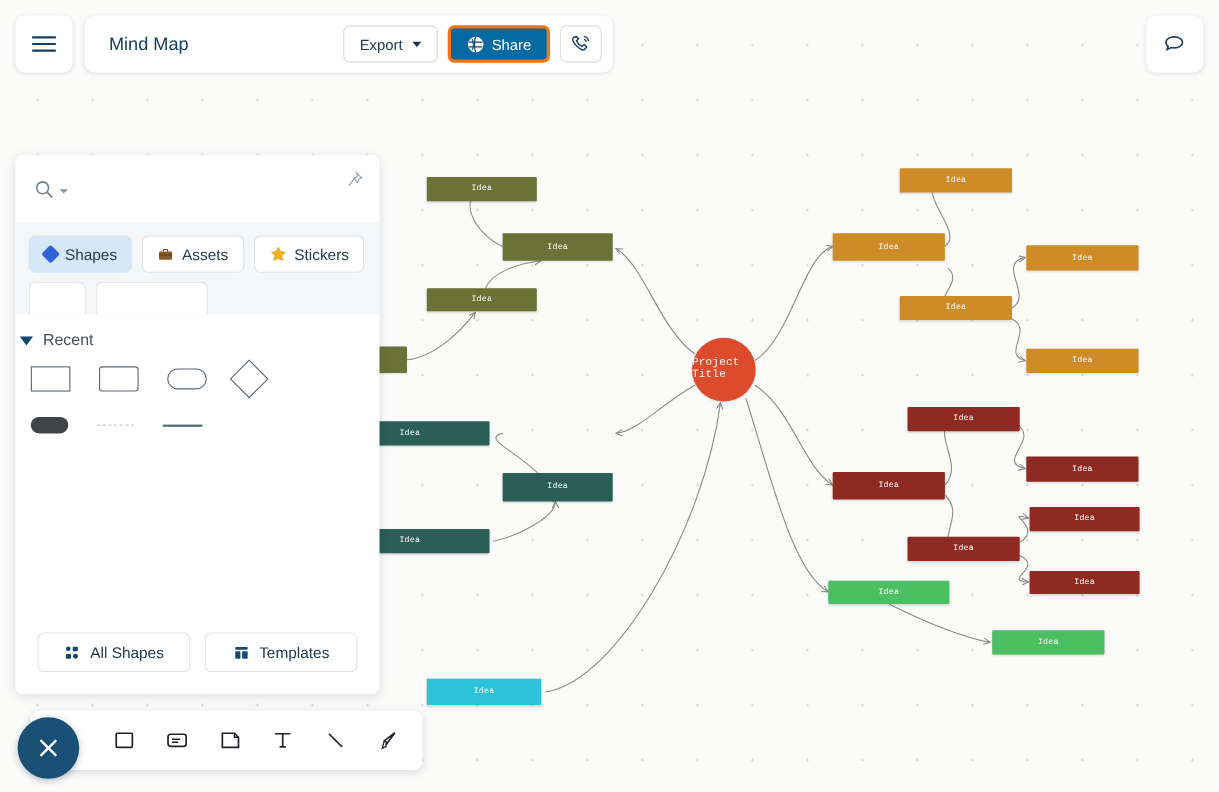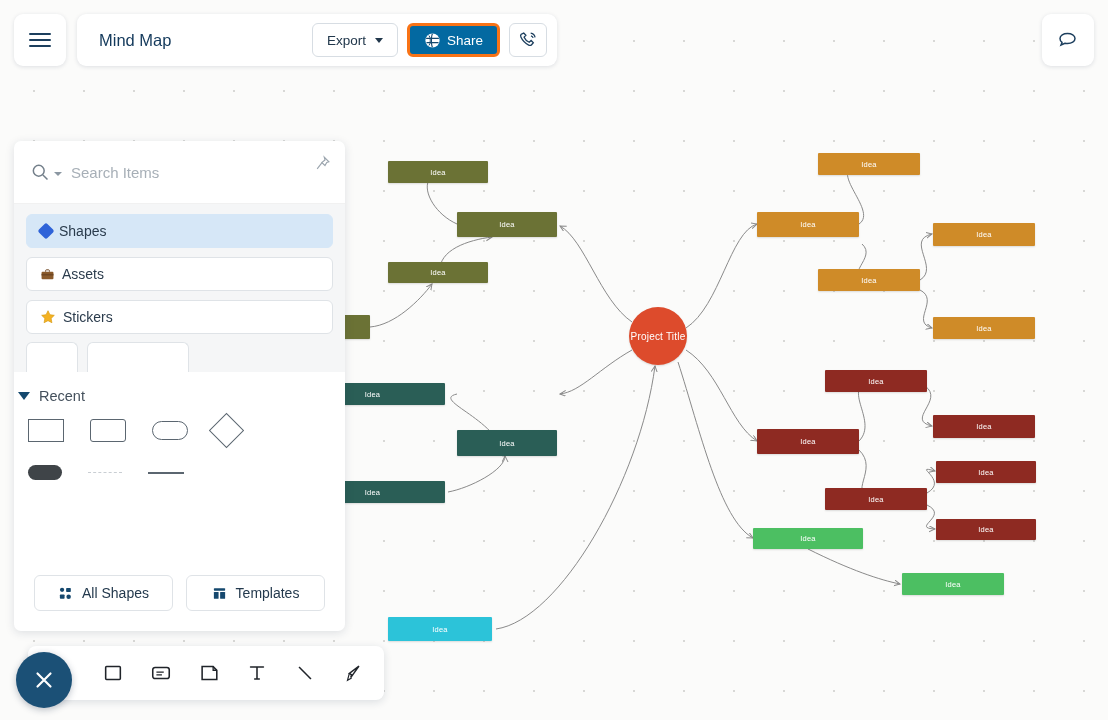--- a/index.html
+++ b/index.html
@@ -27,20 +27,21 @@
   
   .node {
     position: absolute;
     display: flex; align-items: center; justify-content: center;
     color: #fff;
     font-size: 7.5px;
     letter-spacing: .2px;
     border-radius: 1px;
     box-shadow: 0 1px 2px rgba(0,0,0,.13);
     user-select: none;
+    font-family: Liberation Mono, monospace;
   }
   .node.root {
     border-radius: 50%;
     font-size: 10px;
   }
 
   
   #header {
     position: absolute; left: 14px; top: 14px;
     display: flex; align-items: stretch;
@@ -125,21 +126,21 @@
   }
   #search-input {
     border: 0; outline: 0; font-size: 15px;
     color: #39434d; width: 200px;
     font-family: "Liberation Sans", sans-serif;
   }
   #search-input::placeholder { color: #a7afb7; }
   #pin-btn { position: absolute; right: 14px; top: 14px; cursor: pointer; }
 
   #tab-area { background: #f5f6f7; padding: 10px 12px 0; }
-  #tabs { display: flex; gap: 9px; flex-direction: column; }
+  #tabs { display: flex; gap: 9px; }
   .tab {
     display: flex; align-items: center; gap: 7px;
     height: 34px; padding: 0 13px;
     border-radius: 6px; background: #fff;
     border: 1px solid #dfe3e7;
     font-size: 14px; color: #2a3b4c; cursor: pointer;
   }
   .tab.active { background: #d6e7f7; border-color: #d6e7f7; }
   #subtabs { display: flex; gap: 9px; margin-top: 8px; }
   .subtab {
@@ -305,21 +306,20 @@
   </div>
 
   <div id="panel">
 
     <div id="search-row">
       <svg class="search-glass" width="20" height="20" viewBox="0 0 24 24" fill="none" stroke="#737f8a" stroke-width="1.8">
         <circle cx="10.5" cy="10.5" r="6.5"></circle>
           <path d="M15.5 15.5 21 21"></path>
       </svg>
       <span class="mini-caret"></span>
-      <input id="search-input" type="text" placeholder="Search Items" style="">
       <span id="pin-btn">
         <svg width="17" height="17" viewBox="0 0 24 24" fill="none" stroke="#9aa4ad" stroke-width="1.6">
           <path d="M14.5 3 21 9.5l-3 1-2.5 4.5-4.5-4.5L15.5 7z"></path>
           <path d="M11 11 4.5 19.5"></path>
         </svg>
       </span>
     </div>
 
     <div id="tab-area">
       <div id="tabs">

